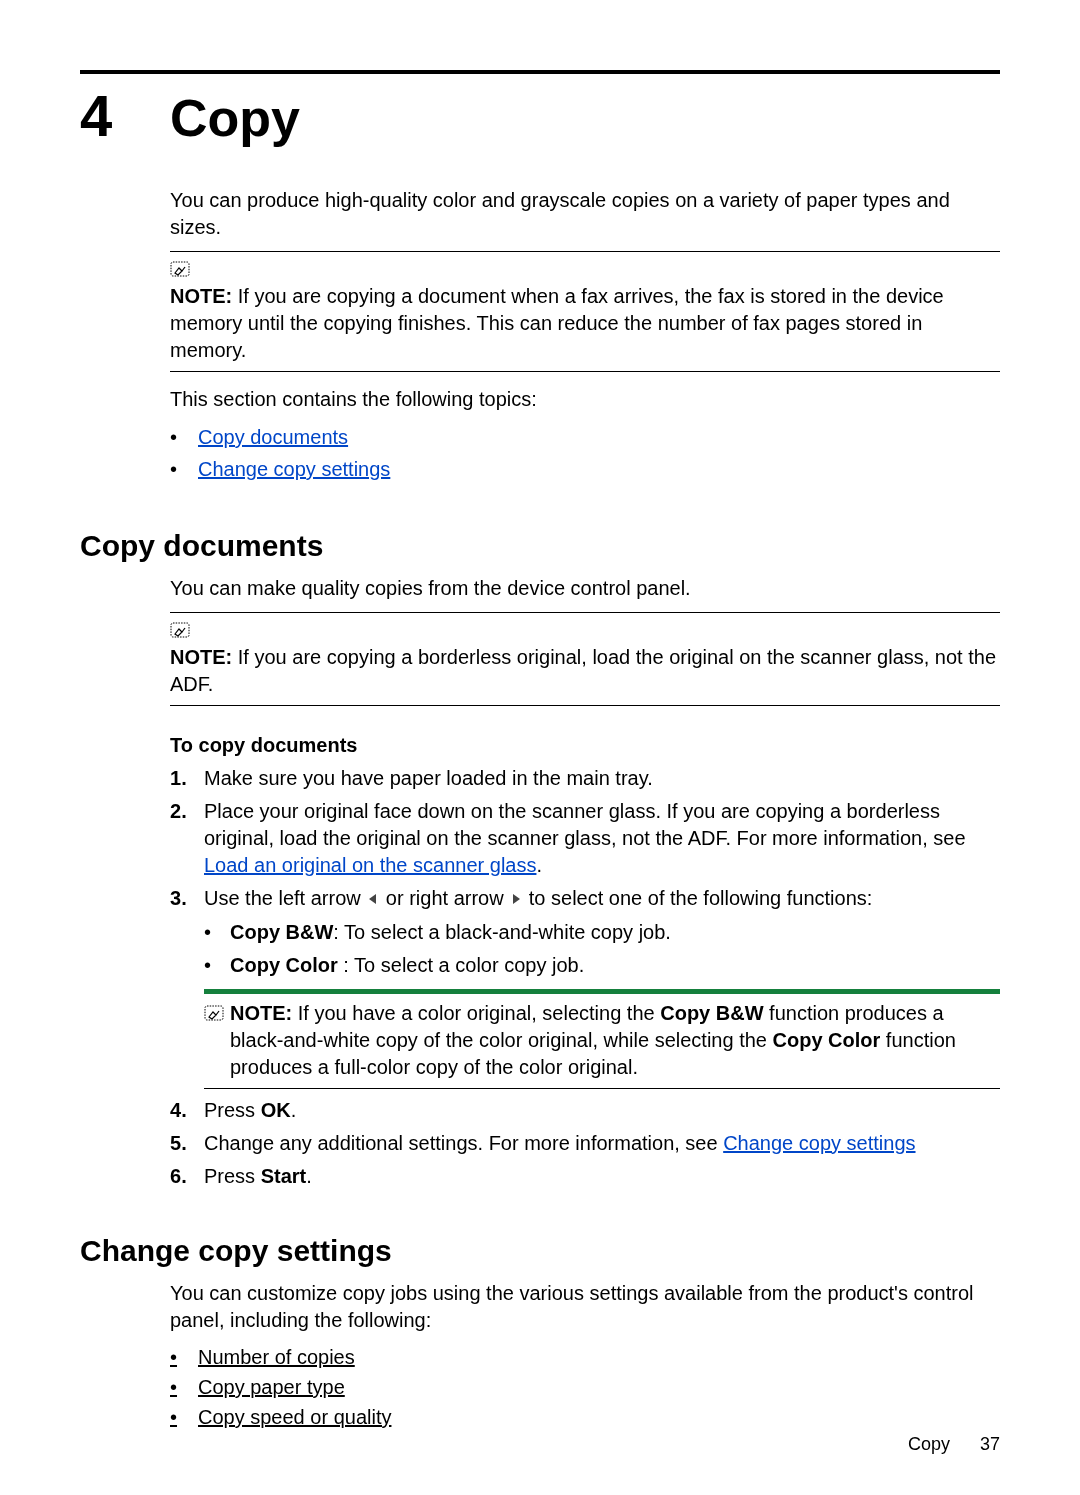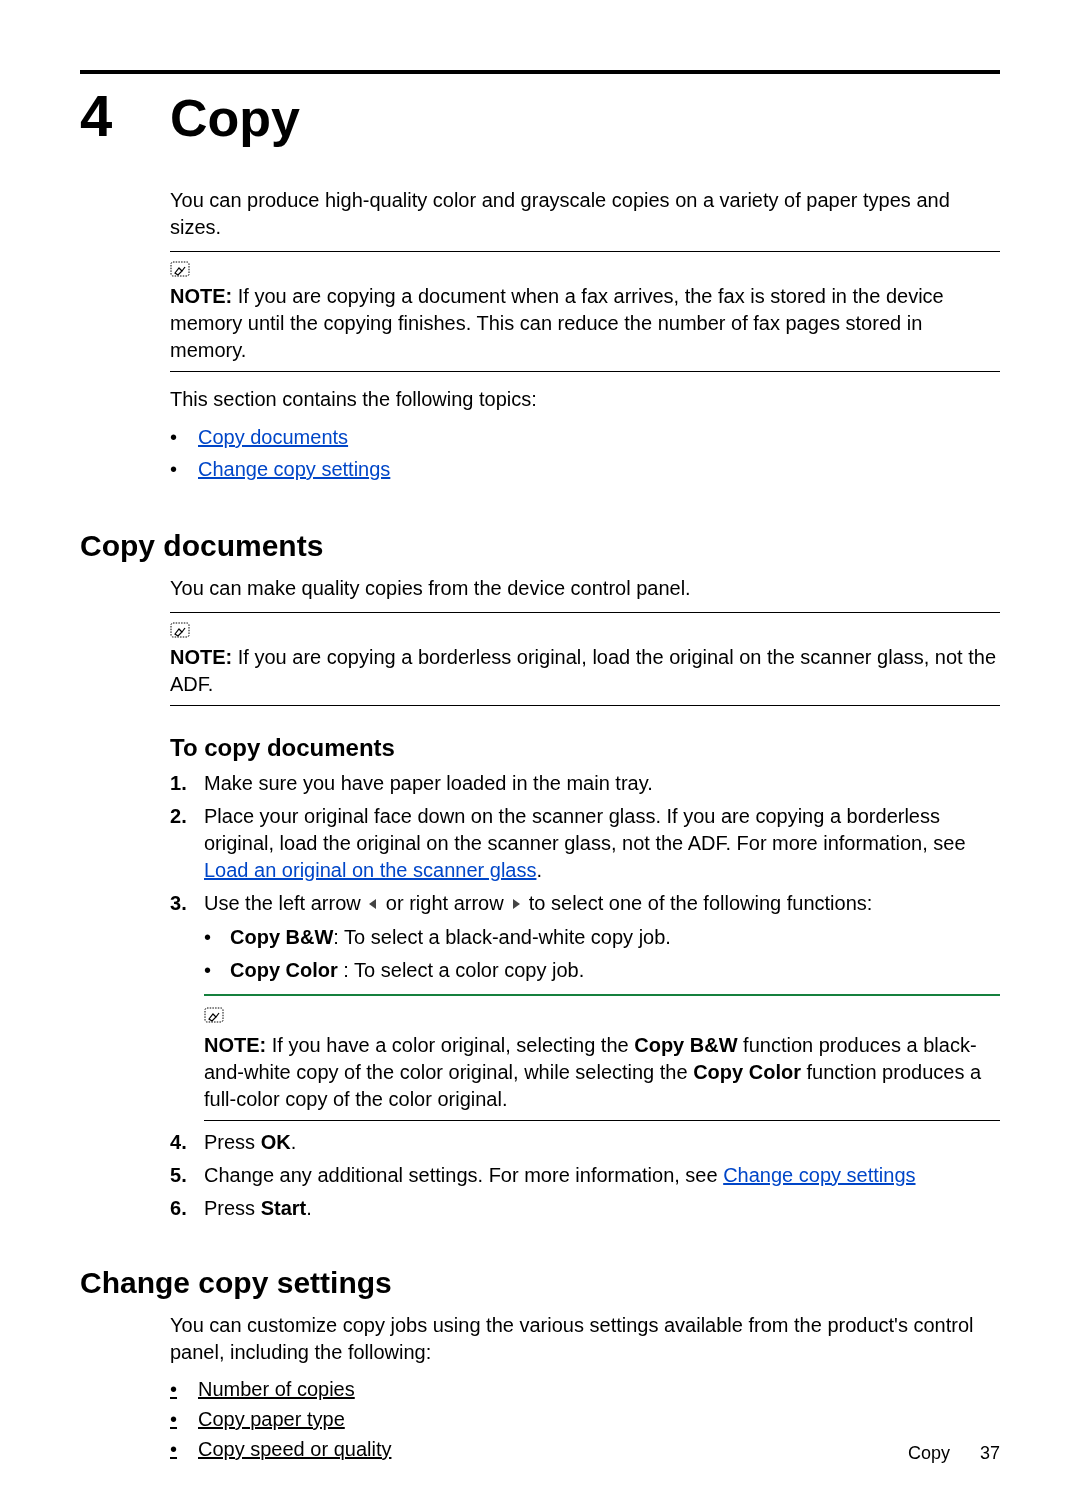--- a/index.html
+++ b/index.html
@@ -81,21 +81,21 @@
       text-decoration: underline;
       cursor: pointer;
     }
     .section-title {
       font-size: 30px;
       font-weight: bold;
       margin-top: 44px;
       margin-bottom: 12px;
     }
     .subheading {
-      font-size: 24px;
+      font-size: 20px;
       font-weight: bold;
       margin-top: 28px;
       margin-bottom: 8px;
     }
     .ordered-list {
       list-style: none;
       counter-reset: step;
     }
     .ordered-list > li {
       counter-increment: step;
@@ -124,26 +124,25 @@
       display: flex;
     }
     .sub-bullets li::before {
       content: "•";
       width: 26px;
       display: inline-block;
     }
     .nested-note {
       margin-top: 10px;
       margin-bottom: 8px;
-      border-top: 2px solid #15803d;
+      border-top: 5px solid #15803d;
       border-bottom: 1px solid #000;
       padding: 6px 0 7px 0;
       display: flex;
       align-items: flex-start;
-      flex-direction: column;
     }
     .settings-list {
       list-style: none;
       margin-top: 6px;
     }
     .settings-list li {
       font-size: 20px;
       line-height: 1.5;
       display: flex;
       text-decoration: underline;

